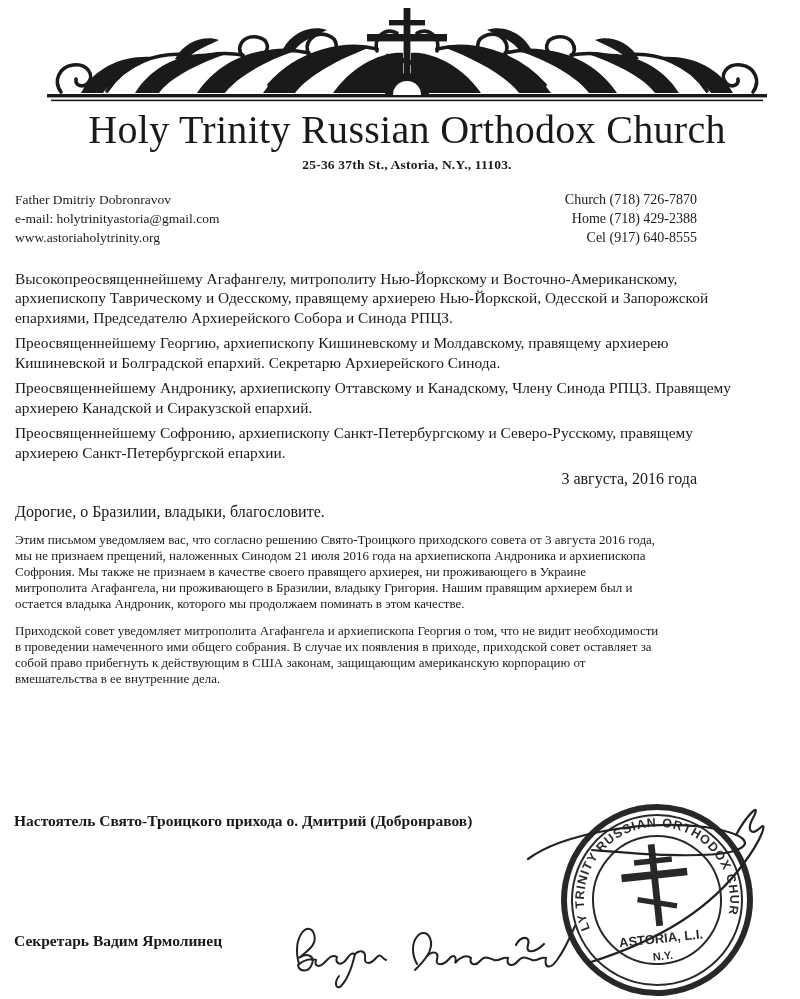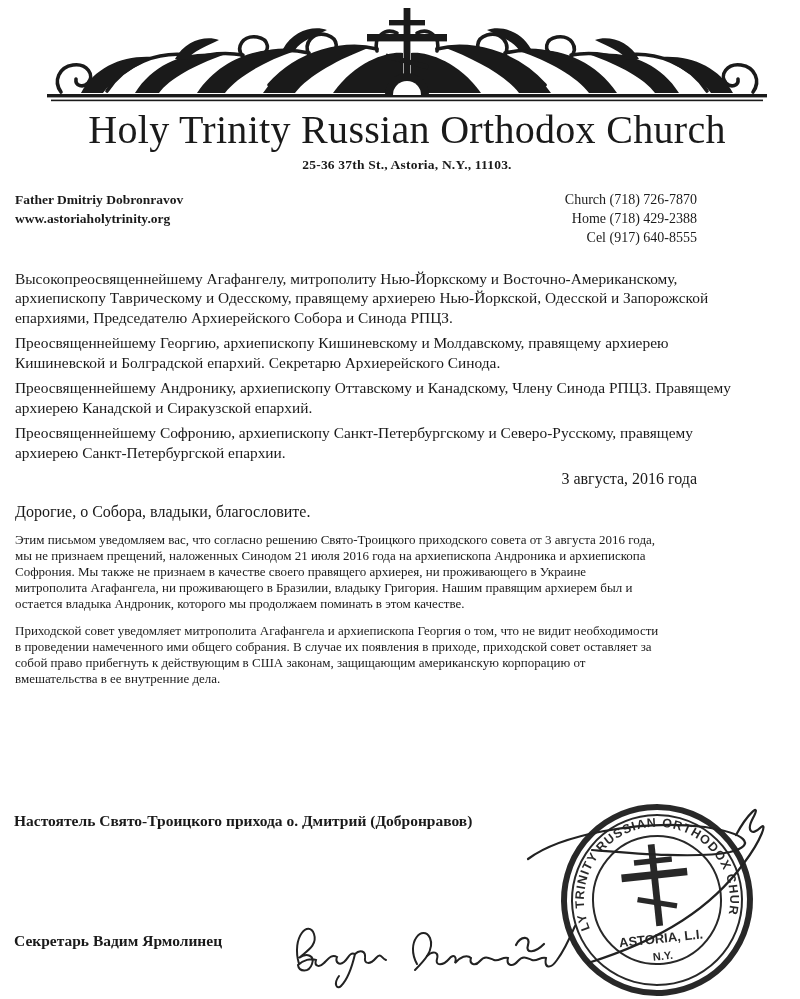--- a/index.html
+++ b/index.html
@@ -29,21 +29,21 @@
     margin-top:4px;
     letter-spacing:.2px;
   }
   .contacts{
     display:flex;
     justify-content:space-between;
     margin:17px 8px 0 8px;
     font-size:13.5px;
     line-height:19px;
   }
-  .contacts .left{font-weight:700;}
+  .contacts .left{font-weight:400;}
   .contacts .right{font-weight:400;font-size:14px;margin-right:102px;text-align:right;}
   .recipients{margin:22px 8px 0;width:745px;font-size:15.4px;line-height:19.5px;}
   .recipients p{margin:0 0 6px;}
   .date-line{text-align:right;padding-right:110px;font-size:16px;margin-top:8px;}
   .greeting{margin:15px 8px 0;font-size:16px;}
   .body-par{margin:11px 8px 0;width:645px;font-size:13px;line-height:16px;}
   .sig-line{position:absolute;left:14px;font-weight:700;font-size:15.5px;white-space:nowrap;}
   .sig-rector{top:812px;}
   .sig-secretary{top:932px;}
   .seal-svg{position:absolute;left:550px;top:800px;filter:blur(.3px) contrast(1.05);}
@@ -92,39 +92,40 @@
       <path d="M346,90 A14,14 0 0 1 374,90 Z" fill="#ffffff"></path>
     </g>
   </svg>
 
   <h1 class="title">Holy Trinity Russian Orthodox Church</h1>
   <div class="address">25-36 37th St., Astoria,  N.Y., 11103.</div>
 
   <div class="contacts">
     <div class="left">
       <div>Father Dmitriy Dobronravov</div>
+      <div>e-mail: holytrinityastoria@gmail.com</div>
       <div>www.astoriaholytrinity.org</div>
     </div>
     <div class="right">
       <div>Church (718) 726-7870</div>
       <div>Home (718) 429-2388</div>
       <div>Cel (917) 640-8555</div>
     </div>
   </div>
 
   <div class="recipients">
     <p>Высокопреосвященнейшему Агафангелу, митрополиту Нью-Йоркскому и Восточно-Американскому, архиепископу Таврическому и Одесскому, правящему архиерею Нью-Йоркской, Одесской и Запорожской епархиями, Председателю Архиерейского Собора и Синода РПЦЗ.</p>
     <p>Преосвященнейшему Георгию, архиепископу Кишиневскому и Молдавскому, правящему архиерею Кишиневской и Болградской епархий. Секретарю Архиерейского Синода.</p>
     <p>Преосвященнейшему Андронику, архиепископу Оттавскому и Канадскому, Члену Синода РПЦЗ. Правящему архиерею Канадской и Сиракузской епархий.</p>
     <p>Преосвященнейшему Софронию, архиепископу Санкт-Петербургскому и Северо-Русскому, правящему архиерею Санкт-Петербургской епархии.</p>
   </div>
 
   <div class="date-line">3 августа, 2016 года</div>
 
-  <div class="greeting">Дорогие, о Собора, владыки, благословите.</div>
+  <div class="greeting">Дорогие, о Бразилии, владыки, благословите.</div>
 
   <p class="body-par">Этим письмом уведомляем вас, что согласно решению Свято-Троицкого приходского совета от 3 августа 2016 года, мы не признаем прещений, наложенных Синодом 21 июля 2016 года на архиепископа Андроника и архиепископа Софрония. Мы также не признаем в качестве своего правящего архиерея, ни проживающего в Украине митрополита Агафангела, ни проживающего в Бразилии, владыку Григория. Нашим правящим архиерем был и остается владыка Андроник, которого мы продолжаем поминать в этом качестве.</p>
   <p class="body-par">Приходской совет уведомляет митрополита Агафангела и архиепископа Георгия о том, что не видит необходимости в проведении намеченного ими общего собрания. В случае их появления в приходе, приходской совет оставляет за собой право прибегнуть к действующим в США законам, защищающим американскую корпорацию от вмешательства в ее внутренние дела.</p>
 
   <div class="sig-line sig-rector">Настоятель Свято-Троицкого прихода о. Дмитрий (Добронравов)</div>
   <div class="sig-line sig-secretary">Секретарь Вадим Ярмолинец</div>
 
   <svg class="seal-svg" width="215" height="199" viewBox="0 0 215 199" xmlns="http://www.w3.org/2000/svg" xmlns:xlink="http://www.w3.org/1999/xlink">
     <g transform="rotate(-6 107 100)" opacity="0.92">
       <circle cx="107" cy="100" r="93" fill="none" stroke="#1c1c1c" stroke-width="6"></circle>

